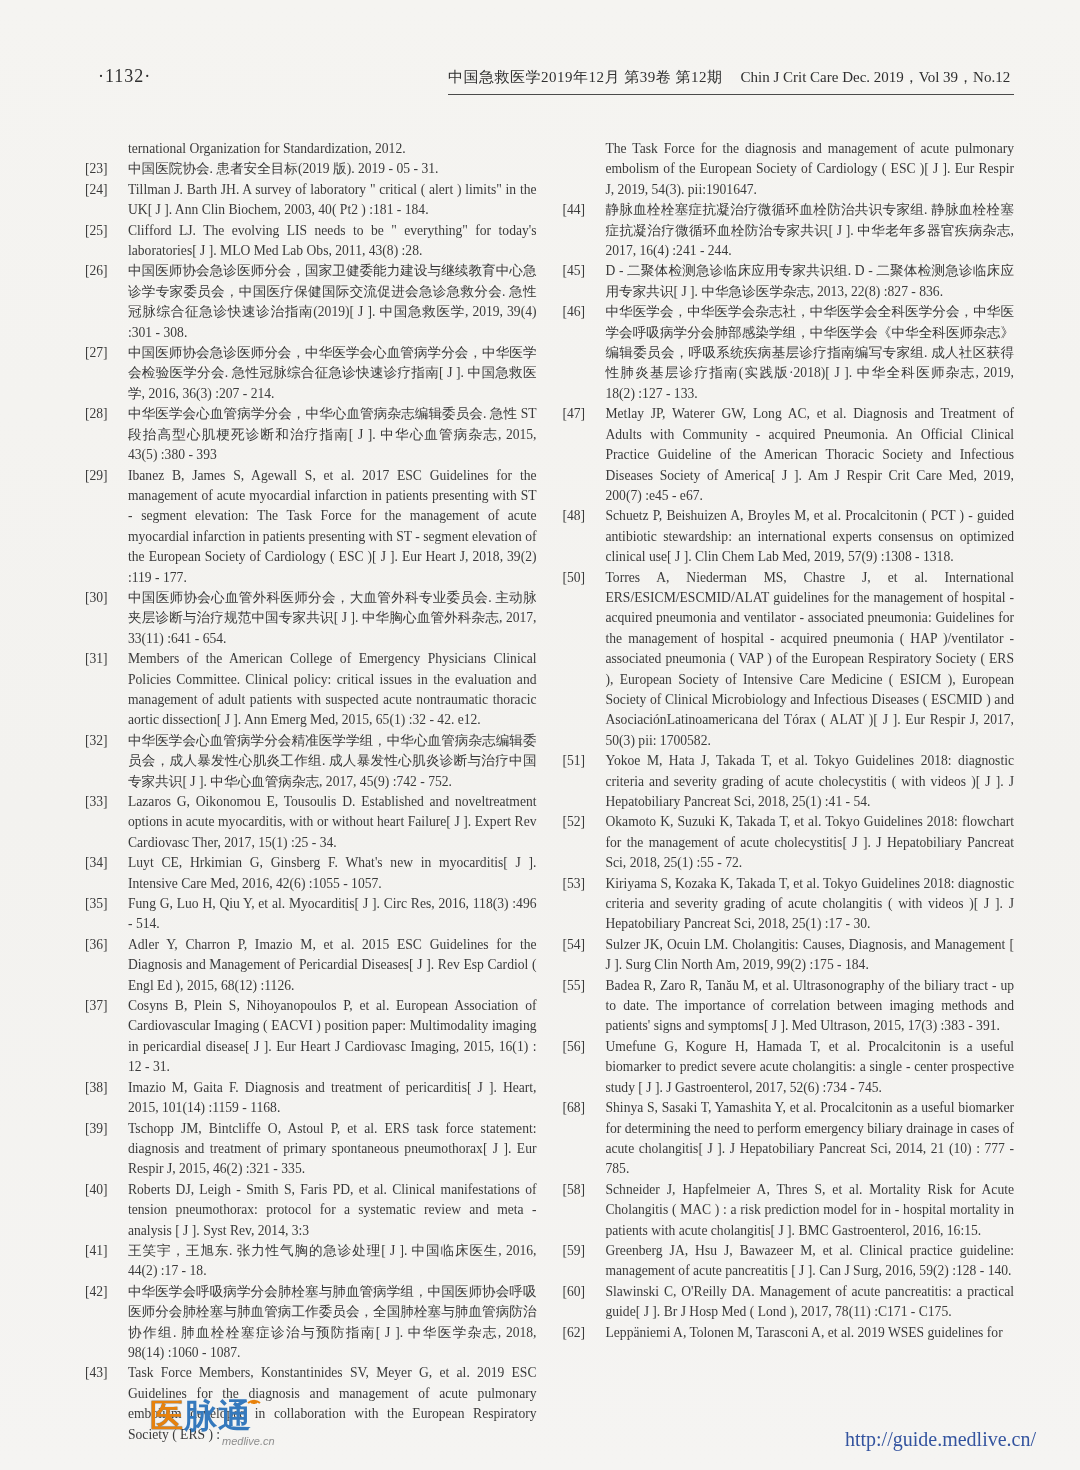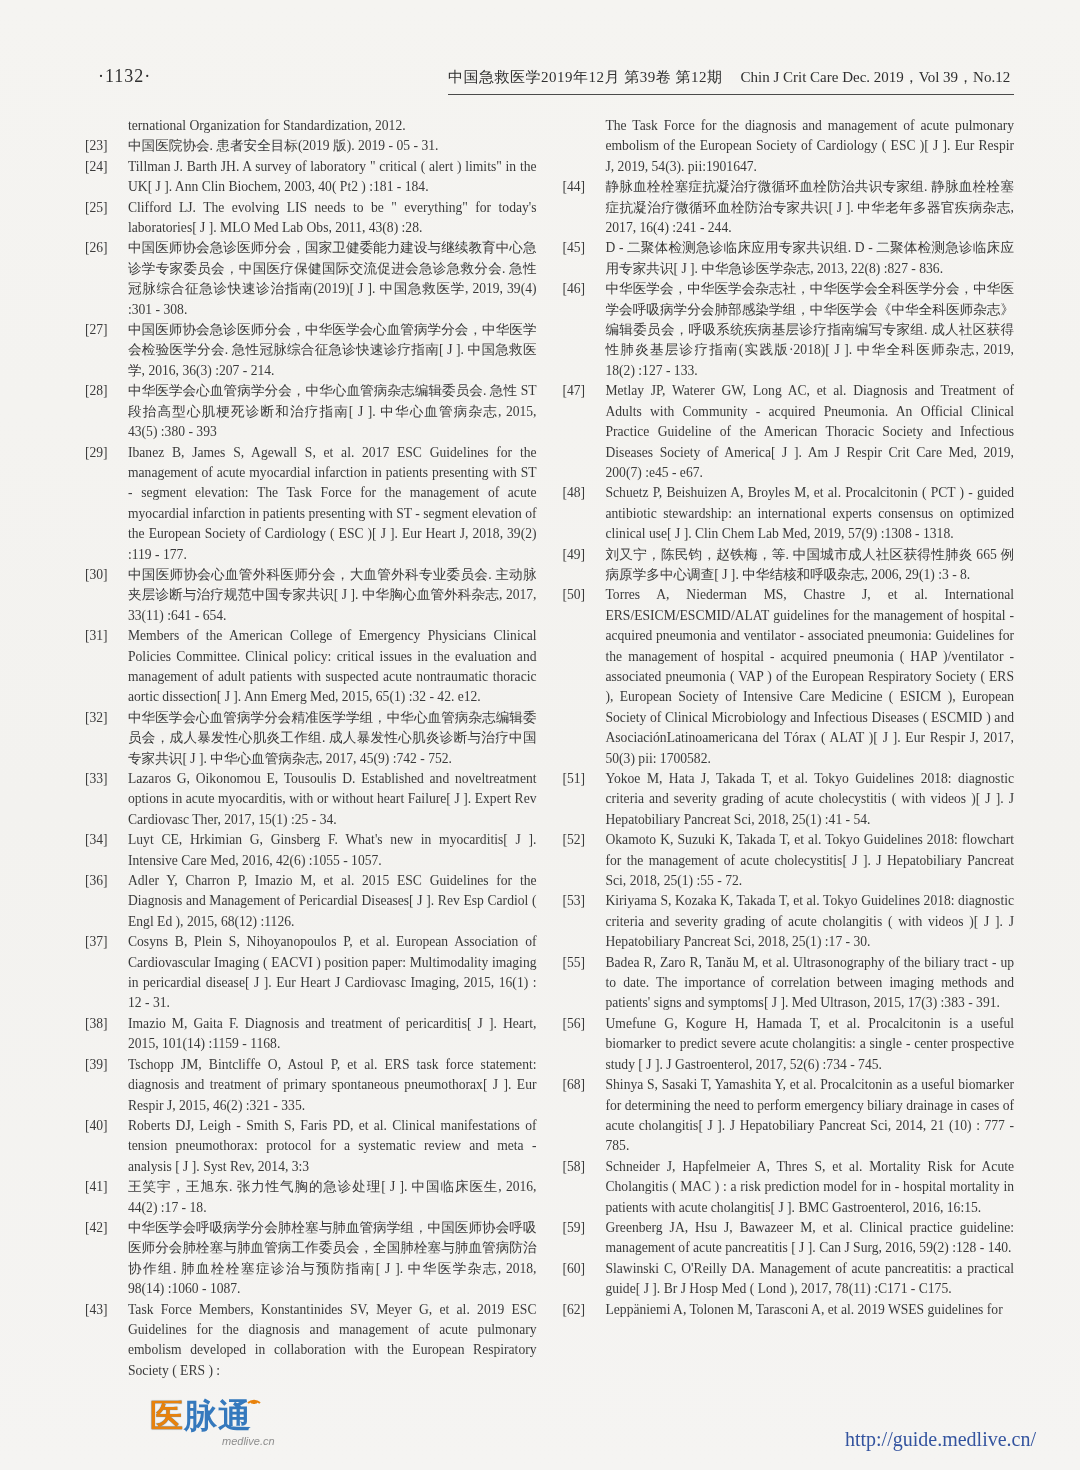--- a/index.html
+++ b/index.html
@@ -45,20 +45,21 @@
     position: absolute;
     top: 116px;
     left: 85px;
     right: 66px;
     display: flex;
     gap: 26px;
   }
   .col {
     flex: 1 1 0;
     min-width: 0;
+    margin-top: 23px;
   }
   .ref {
     display: flex;
     align-items: flex-start;
     font-size: 13.6px;
     line-height: 20.4px;
     color: #3a3a3a;
   }
   .ref-num {
     flex: 0 0 32px;
@@ -185,20 +186,24 @@
   <div class="ref">
     <span class="ref-num">[33]</span>
     <span class="ref-text">Lazaros G, Oikonomou E, Tousoulis D. Established and noveltreatment options in acute myocarditis, with or without heart Failure[ J ]. Expert Rev Cardiovasc Ther, 2017, 15(1) :25 - 34.</span>
   </div>
 
   <div class="ref">
     <span class="ref-num">[34]</span>
     <span class="ref-text">Luyt CE, Hrkimian G, Ginsberg F. What's new in myocarditis[ J ]. Intensive Care Med, 2016, 42(6) :1055 - 1057.</span>
   </div>
 
+  <div class="ref">
+    <span class="ref-num">[35]</span>
+    <span class="ref-text">Fung G, Luo H, Qiu Y, et al. Myocarditis[ J ]. Circ Res, 2016, 118(3) :496 - 514.</span>
+  </div>
 
   <div class="ref">
     <span class="ref-num">[36]</span>
     <span class="ref-text">Adler Y, Charron P, Imazio M, et al. 2015 ESC Guidelines for the Diagnosis and Management of Pericardial Diseases[ J ]. Rev Esp Cardiol ( Engl Ed ), 2015, 68(12) :1126.</span>
   </div>
 
   <div class="ref">
     <span class="ref-num">[37]</span>
     <span class="ref-text">Cosyns B, Plein S, Nihoyanopoulos P, et al. European Association of Cardiovascular Imaging ( EACVI ) position paper: Multimodality imaging in pericardial disease[ J ]. Eur Heart J Cardiovasc Imaging, 2015, 16(1) : 12 - 31.</span>
   </div>
@@ -257,24 +262,20 @@
   <div class="ref">
     <span class="ref-num">[47]</span>
     <span class="ref-text">Metlay JP, Waterer GW, Long AC, et al. Diagnosis and Treatment of Adults with Community - acquired Pneumonia. An Official Clinical Practice Guideline of the American Thoracic Society and Infectious Diseases Society of America[ J ]. Am J Respir Crit Care Med, 2019, 200(7) :e45 - e67.</span>
   </div>
 
   <div class="ref">
     <span class="ref-num">[48]</span>
     <span class="ref-text">Schuetz P, Beishuizen A, Broyles M, et al. Procalcitonin ( PCT ) - guided antibiotic stewardship: an international experts consensus on optimized clinical use[ J ]. Clin Chem Lab Med, 2019, 57(9) :1308 - 1318.</span>
   </div>
 
-  <div class="ref">
-    <span class="ref-num">[49]</span>
-    <span class="ref-text">刘又宁，陈民钧，赵铁梅，等. 中国城市成人社区获得性肺炎 665 例病原学多中心调查[ J ]. 中华结核和呼吸杂志, 2006, 29(1) :3 - 8.</span>
-  </div>
 
   <div class="ref">
     <span class="ref-num">[50]</span>
     <span class="ref-text">Torres A, Niederman MS, Chastre J, et al. International ERS/ESICM/ESCMID/ALAT guidelines for the management of hospital - acquired pneumonia and ventilator - associated pneumonia: Guidelines for the management of hospital - acquired pneumonia ( HAP )/ventilator - associated pneumonia ( VAP ) of the European Respiratory Society ( ERS ), European Society of Intensive Care Medicine ( ESICM ), European Society of Clinical Microbiology and Infectious Diseases ( ESCMID ) and AsociaciónLatinoamericana del Tórax ( ALAT )[ J ]. Eur Respir J, 2017, 50(3) pii: 1700582.</span>
   </div>
 
   <div class="ref">
     <span class="ref-num">[51]</span>
     <span class="ref-text">Yokoe M, Hata J, Takada T, et al. Tokyo Guidelines 2018: diagnostic criteria and severity grading of acute cholecystitis ( with videos )[ J ]. J Hepatobiliary Pancreat Sci, 2018, 25(1) :41 - 54.</span>
   </div>
@@ -282,20 +283,24 @@
   <div class="ref">
     <span class="ref-num">[52]</span>
     <span class="ref-text">Okamoto K, Suzuki K, Takada T, et al. Tokyo Guidelines 2018: flowchart for the management of acute cholecystitis[ J ]. J Hepatobiliary Pancreat Sci, 2018, 25(1) :55 - 72.</span>
   </div>
 
   <div class="ref">
     <span class="ref-num">[53]</span>
     <span class="ref-text">Kiriyama S, Kozaka K, Takada T, et al. Tokyo Guidelines 2018: diagnostic criteria and severity grading of acute cholangitis ( with videos )[ J ]. J Hepatobiliary Pancreat Sci, 2018, 25(1) :17 - 30.</span>
   </div>
 
+  <div class="ref">
+    <span class="ref-num">[54]</span>
+    <span class="ref-text">Sulzer JK, Ocuin LM. Cholangitis: Causes, Diagnosis, and Management [ J ]. Surg Clin North Am, 2019, 99(2) :175 - 184.</span>
+  </div>
 
   <div class="ref">
     <span class="ref-num">[55]</span>
     <span class="ref-text">Badea R, Zaro R, Tanău M, et al. Ultrasonography of the biliary tract - up to date. The importance of correlation between imaging methods and patients' signs and symptoms[ J ]. Med Ultrason, 2015, 17(3) :383 - 391.</span>
   </div>
 
   <div class="ref">
     <span class="ref-num">[56]</span>
     <span class="ref-text">Umefune G, Kogure H, Hamada T, et al. Procalcitonin is a useful biomarker to predict severe acute cholangitis: a single - center prospective study [ J ]. J Gastroenterol, 2017, 52(6) :734 - 745.</span>
   </div>

